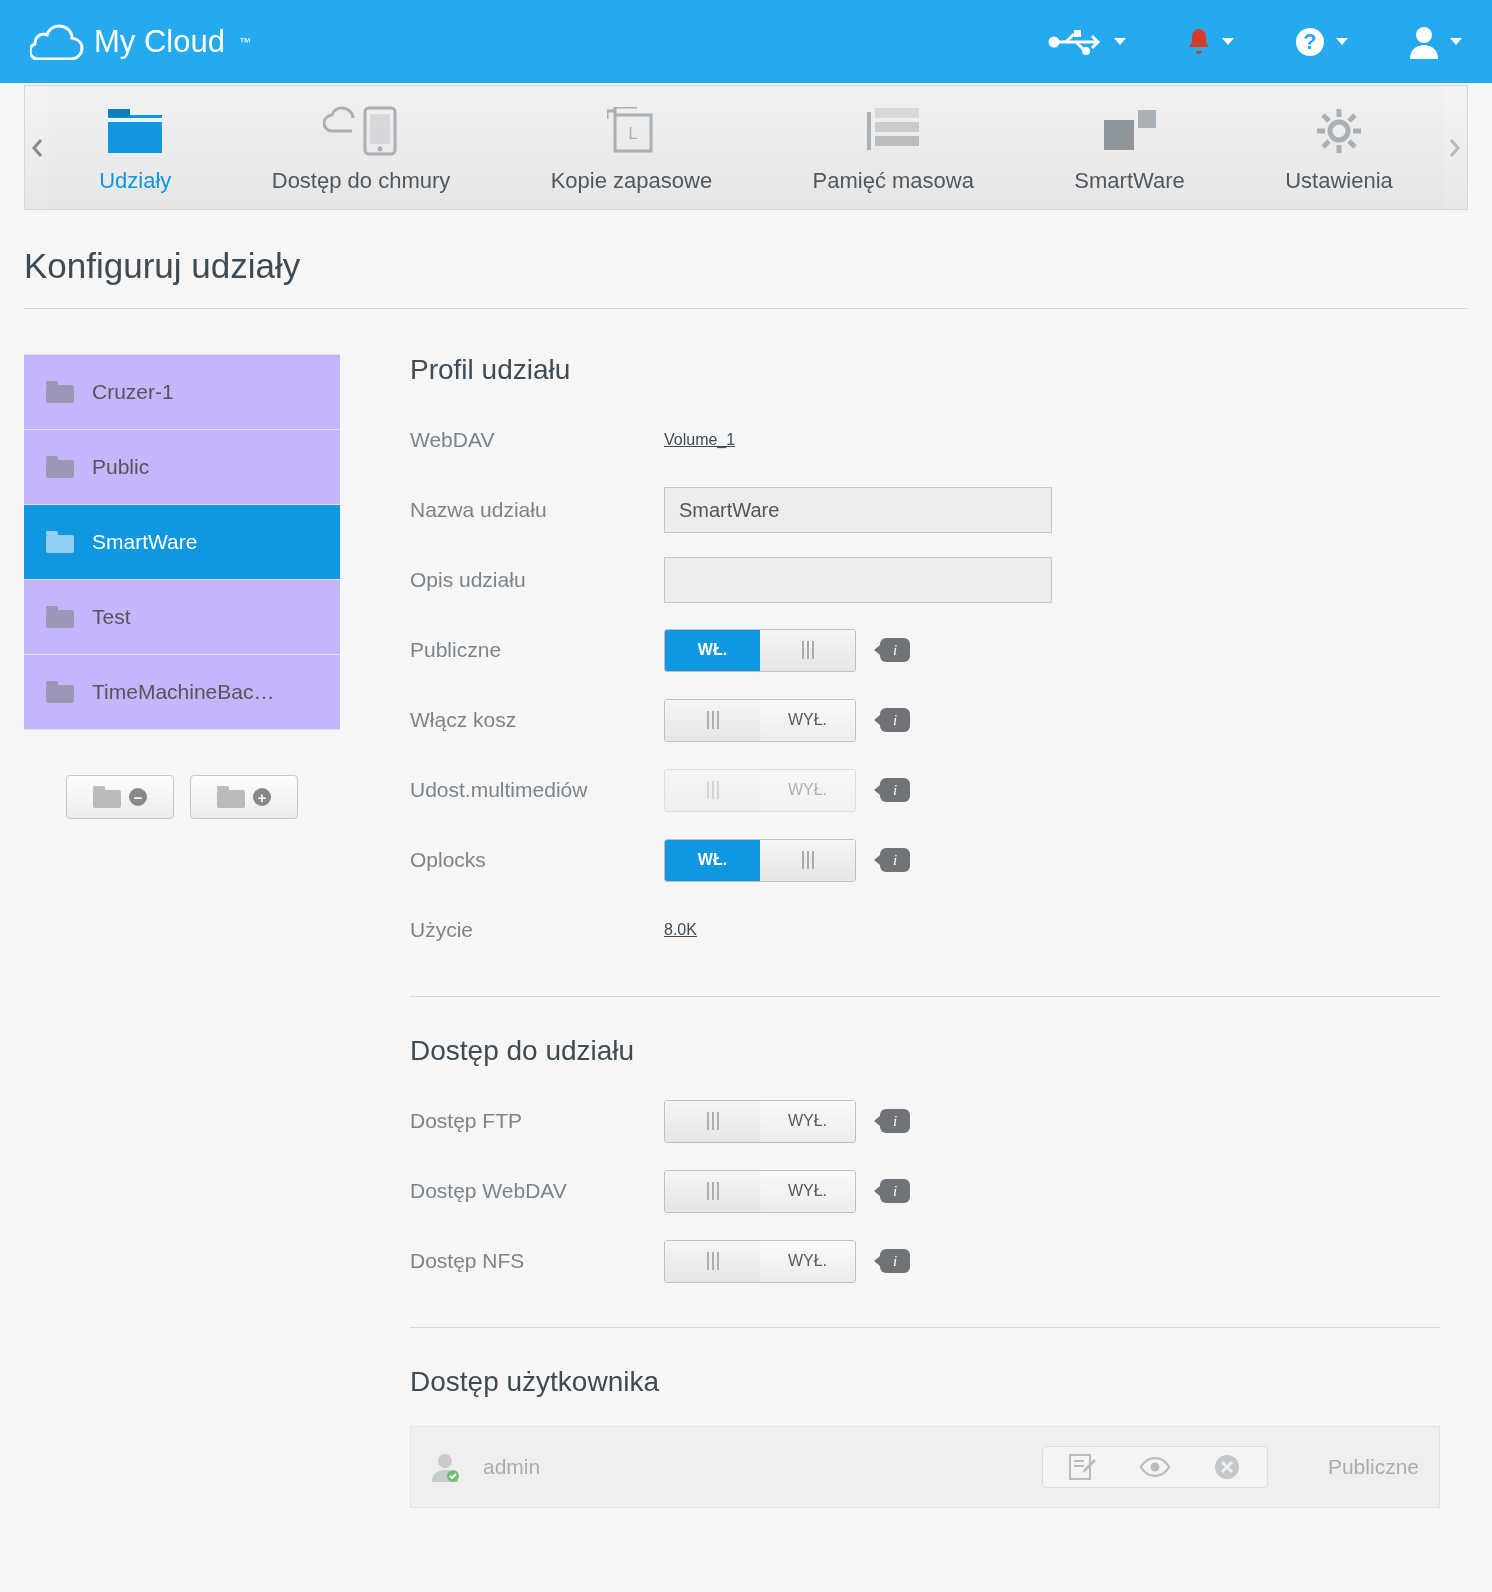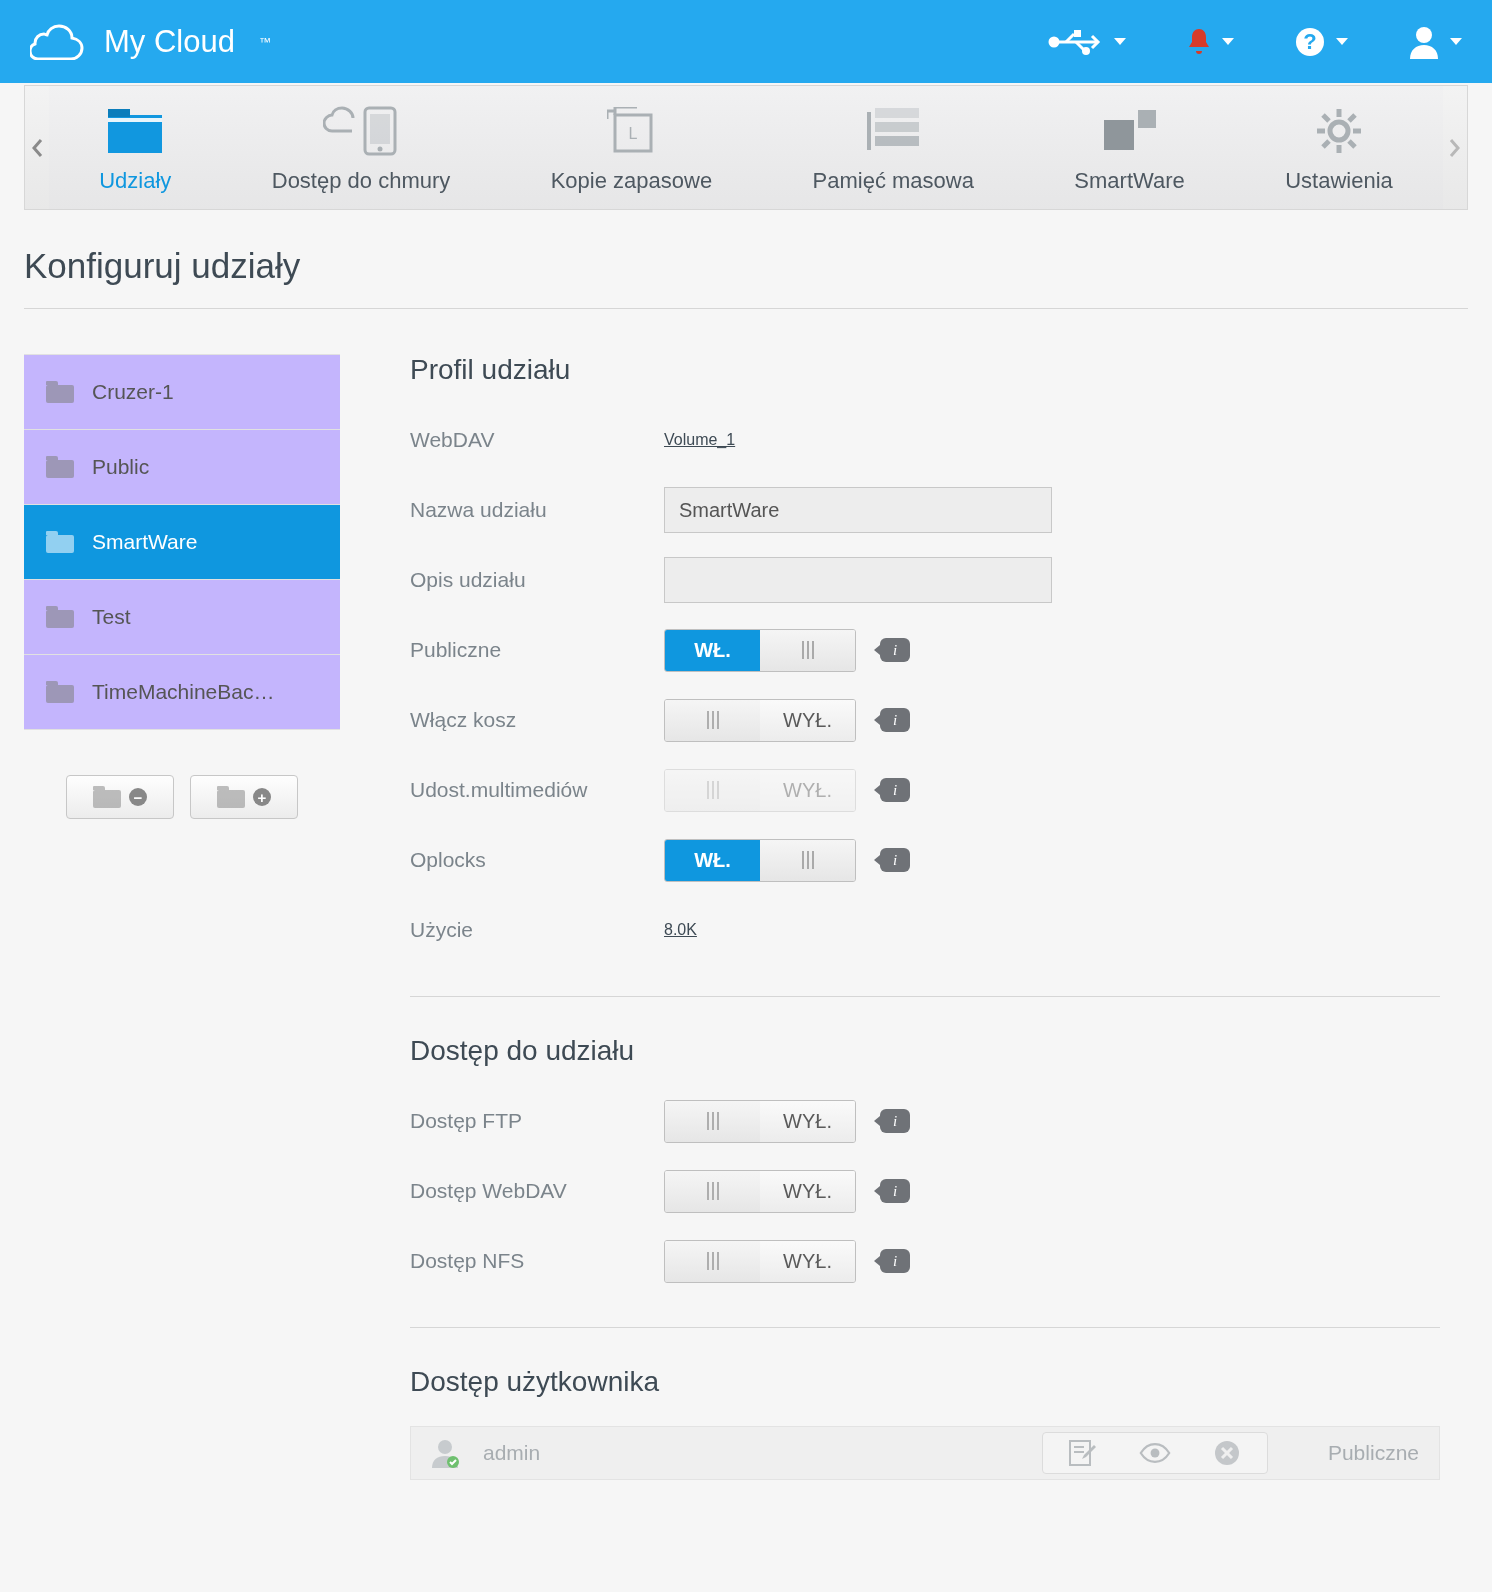--- a/index.html
+++ b/index.html
@@ -1,20 +1,20 @@
 <!DOCTYPE html>
 <html><head>
 <meta charset="utf-8">
 <style>
   * { box-sizing: border-box; margin: 0; padding: 0; font-family: -apple-system, BlinkMacSystemFont, "Segoe UI", Arial, sans-serif; }
   body { background: #f6f6f6; color: #333; width: 1492px; }
 
   
   .topbar { background: #25a9ef; height: 83px; display: flex; align-items: center; padding: 0 30px; color: #fff; }
-  .cloud-logo { display: flex; align-items: center; gap: 20px; font-size: 31px; font-weight: 400; }
+  .cloud-logo { display: flex; align-items: center; gap: 10px; font-size: 31px; font-weight: 400; }
   .cloud-logo .tm { font-size: 12px; vertical-align: super; margin-left: 4px; }
   .topbar-spacer { flex: 1; }
   .topbar-item { display: flex; align-items: center; gap: 10px; margin-left: 60px; cursor: pointer; }
   .caret-white { width: 0; height: 0; border-left: 6px solid transparent; border-right: 6px solid transparent; border-top: 7px solid #fff; }
 
   
   .navwrap { display: flex; align-items: stretch; background: #e9e9ea; background: linear-gradient(#f1f1f2,#e6e6e7); height: 125px; margin: 2px 24px 0 24px; border: 1px solid #d7d7d7; }
   .nav-arrow { width: 24px; display: flex; align-items: center; justify-content: center; color: #8a8a8a; cursor: pointer; background: linear-gradient(#f3f3f3,#e8e8e8); }
   .nav-items { flex: 1; display: flex; justify-content: space-around; align-items: center; }
   .nav-item { display: flex; flex-direction: column; align-items: center; gap: 8px; color: #4e5861; font-size: 22px; cursor: pointer; padding: 10px 20px; }
@@ -46,34 +46,34 @@
   .detail { flex: 1; max-width: 1030px; }
   .section-title { font-size: 28px; color: #3e4a54; font-weight: 400; margin-bottom: 28px; }
   .field-row { display: flex; align-items: center; min-height: 52px; margin-bottom: 18px; }
   .field-label { width: 254px; font-size: 21px; color: #7b848b; }
   .field-value { font-size: 16px; color: #3e4a54; text-decoration: underline; }
   .text-input { width: 388px; height: 46px; border: 1px solid #c8c8c8; background: #ededed; padding: 0 14px; font-size: 20px; color: #555; }
   .sep { border: none; border-top: 1px solid #d6d6d6; margin: 40px 0 38px 0; }
 
   
   .toggle { width: 192px; height: 43px; border: 1px solid #bfbfbf; border-radius: 3px; display: flex; overflow: hidden; cursor: pointer; background: linear-gradient(#fafafa,#e9e9e9); }
-  .toggle-half { flex: 1; display: flex; align-items: center; justify-content: center; font-size: 20px; color: #5a5a5a; }
+  .toggle-half { flex: 1; display: flex; align-items: center; justify-content: center; font-size: 16px; color: #5a5a5a; }
   .toggle.on .toggle-left { background: #0f97df; color: #fff; font-weight: 600; }
   .toggle.on .toggle-right { background: linear-gradient(#f5f5f5,#e6e6e6); }
   .toggle.off .toggle-left { background: linear-gradient(#f5f5f5,#e6e6e6); }
   .toggle.off .toggle-right { background: linear-gradient(#fafafa,#ececec); }
   .toggle.disabled { opacity: .45; cursor: default; }
   .grip { display: flex; gap: 3px; }
   .grip span { width: 2px; height: 18px; background: #aeaeae; }
   .toggle.on .toggle-right .grip span { background: #aaa; }
   .info-bubble { width: 30px; height: 24px; background: #6f7277; border-radius: 6px; margin-left: 24px; display: flex; align-items: center; justify-content: center; color: #fff; font-style: italic; font-family: Georgia, serif; font-size: 15px; position: relative; cursor: pointer; }
   .info-bubble::after { content: ""; position: absolute; left: -6px; top: 7px; border-top: 5px solid transparent; border-bottom: 5px solid transparent; border-right: 6px solid #6f7277; }
 
   
-  .user-row { display: flex; align-items: center; height: 54px; padding: 0 20px; background: #efefef; border: 1px solid #e3e3e3; color: #a8adb1; font-size: 21px; }
+  .user-row { display: flex; align-items: center; height: 82px; padding: 0 20px; background: #efefef; border: 1px solid #e3e3e3; color: #a8adb1; font-size: 21px; }
   .user-icon-box { margin-right: 24px; display:flex; }
   .access-icons { display: flex; gap: 40px; align-items: center; margin-left: auto; margin-right: 60px; border: 1px solid #dcdcdc; border-radius: 4px; padding: 6px 24px; background: #f4f4f4; }
   .access-ic { width: 32px; height: 28px; display:flex; align-items:center; justify-content:center; }
   .spacer-flex { flex:1; }
 
   svg { display:block; }
 </style>
 </head>
 <body>
 

